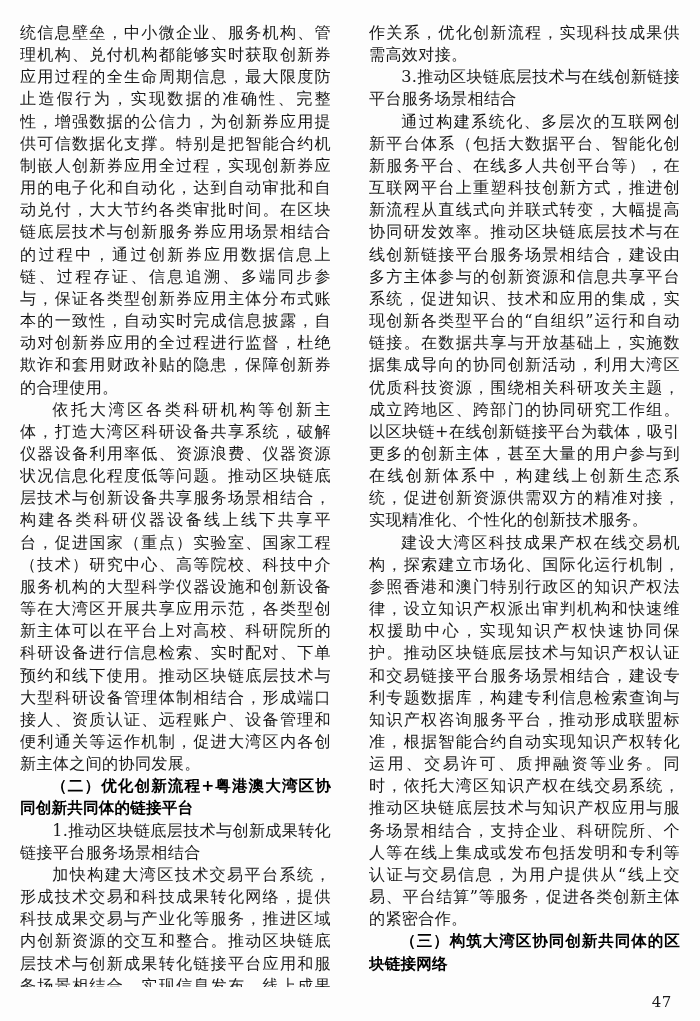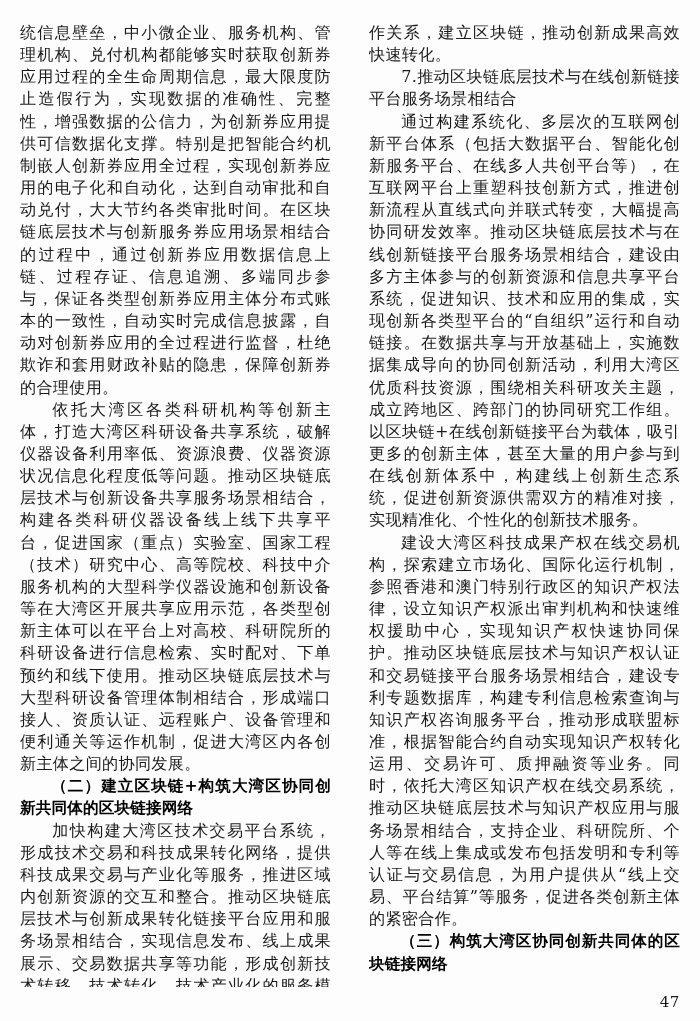--- a/index.html
+++ b/index.html
@@ -87,45 +87,46 @@
     color: #1a1a1a;
     text-align: justify;
     text-justify: inter-character;
     text-indent: 2em;
     letter-spacing: 0.02em;
     word-break: break-all;
   }
 
   .page-number {
     position: absolute;
-    right: 20px;
+    right: 28px;
     bottom: 10px;
     font-family: "DejaVu Serif", "Liberation Serif", serif;
     font-size: 15px;
     color: #1a1a1a;
     letter-spacing: 0.04em;
   }
 </style>
 </head>
 <body>
 
 <div class="page">
 
   <div class="columns">
 
     <div class="col col-left">
       <p class="para cont">统信息壁垒，中小微企业、服务机构、管理机构、兑付机构都能够实时获取创新券应用过程的全生命周期信息，最大限度防止造假行为，实现数据的准确性、完整性，增强数据的公信力，为创新券应用提供可信数据化支撑。特别是把智能合约机制嵌人创新券应用全过程，实现创新券应用的电子化和自动化，达到自动审批和自动兑付，大大节约各类审批时间。在区块链底层技术与创新服务券应用场景相结合的过程中，通过创新券应用数据信息上链、过程存证、信息追溯、多端同步参与，保证各类型创新券应用主体分布式账本的一致性，自动实时完成信息披露，自动对创新券应用的全过程进行监督，杜绝欺诈和套用财政补贴的隐患，保障创新券的合理使用。</p>
       <p class="para">依托大湾区各类科研机构等创新主体，打造大湾区科研设备共享系统，破解仪器设备利用率低、资源浪费、仪器资源状况信息化程度低等问题。推动区块链底层技术与创新设备共享服务场景相结合，构建各类科研仪器设备线上线下共享平台，促进国家（重点）实验室、国家工程（技术）研究中心、高等院校、科技中介服务机构的大型科学仪器设施和创新设备等在大湾区开展共享应用示范，各类型创新主体可以在平台上对高校、科研院所的科研设备进行信息检索、实时配对、下单预约和线下使用。推动区块链底层技术与大型科研设备管理体制相结合，形成端口接人、资质认证、远程账户、设备管理和便利通关等运作机制，促进大湾区内各创新主体之间的协同发展。</p>
-      <p class="heading">（二）建立区块链+构筑大湾区协同创新共同体的区块链接网络</p>
+      <p class="heading">（二）优化创新流程+粤港澳大湾区协同创新共同体的链接平台</p>
+      <p class="subheading">1.推动区块链底层技术与创新成果转化链接平台服务场景相结合</p>
       <p class="para">加快构建大湾区技术交易平台系统，形成技术交易和科技成果转化网络，提供科技成果交易与产业化等服务，推进区域内创新资源的交互和整合。推动区块链底层技术与创新成果转化链接平台应用和服务场景相结合，实现信息发布、线上成果展示、交易数据共享等功能，形成创新技术转移、技术转化、技术产业化的服务模块以及大湾区科技创新与产业发展的结合链条，推动外部科技成果有效嵌人大湾区协同创新共同体中，放大科技成果供给，实现科技成果供需高效对接。发挥区块链具备多方参与、多中心、可追溯、防篡改的优势，推动创新企业、创新联盟和创新平台之间建立更紧密的合</p>
     </div>
 
     <div class="col col-right">
-      <p class="para cont">作关系，建立区块链，推动创新成果高效快速转化。</p>
-      <p class="subheading">7.推动区块链底层技术与在线创新链接平台服务场景相结合</p>
+      <p class="para cont">作关系，优化创新流程，实现科技成果供需高效对接。</p>
+      <p class="subheading">3.推动区块链底层技术与在线创新链接平台服务场景相结合</p>
       <p class="para">通过构建系统化、多层次的互联网创新平台体系（包括大数据平台、智能化创新服务平台、在线多人共创平台等），在互联网平台上重塑科技创新方式，推进创新流程从直线式向并联式转变，大幅提高协同研发效率。推动区块链底层技术与在线创新链接平台服务场景相结合，建设由多方主体参与的创新资源和信息共享平台系统，促进知识、技术和应用的集成，实现创新各类型平台的“自组织”运行和自动链接。在数据共享与开放基础上，实施数据集成导向的协同创新活动，利用大湾区优质科技资源，围绕相关科研攻关主题，成立跨地区、跨部门的协同研究工作组。以区块链+在线创新链接平台为载体，吸引更多的创新主体，甚至大量的用户参与到在线创新体系中，构建线上创新生态系统，促进创新资源供需双方的精准对接，实现精准化、个性化的创新技术服务。</p>
       <p class="para">建设大湾区科技成果产权在线交易机构，探索建立市场化、国际化运行机制，参照香港和澳门特别行政区的知识产权法律，设立知识产权派出审判机构和快速维权援助中心，实现知识产权快速协同保护。推动区块链底层技术与知识产权认证和交易链接平台服务场景相结合，建设专利专题数据库，构建专利信息检索查询与知识产权咨询服务平台，推动形成联盟标准，根据智能合约自动实现知识产权转化运用、交易许可、质押融资等业务。同时，依托大湾区知识产权在线交易系统，推动区块链底层技术与知识产权应用与服务场景相结合，支持企业、科研院所、个人等在线上集成或发布包括发明和专利等认证与交易信息，为用户提供从“线上交易、平台结算”等服务，促进各类创新主体的紧密合作。</p>
       <p class="heading">（三）构筑大湾区协同创新共同体的区块链接网络</p>
 
     </div>
 
   </div>
 
   <div class="page-number">47</div>
 

